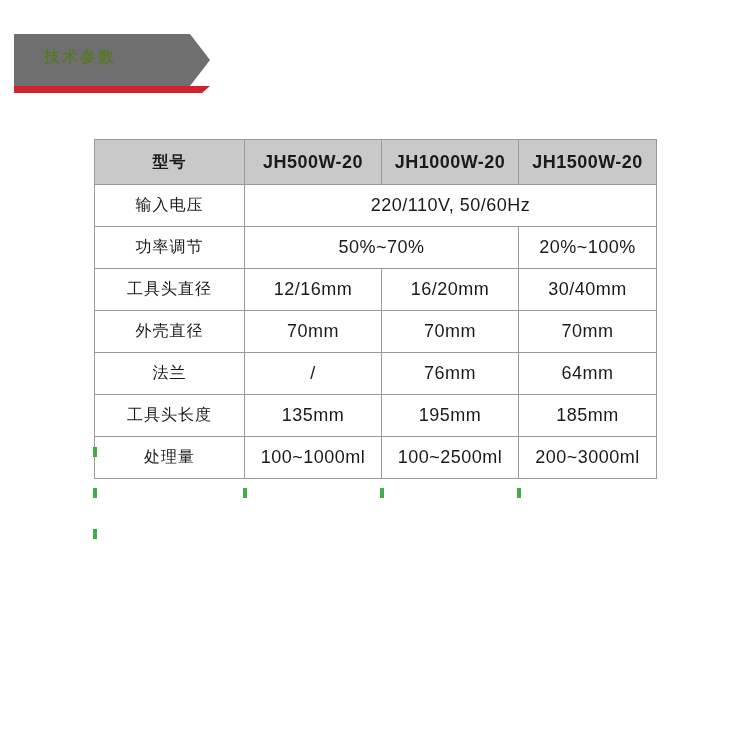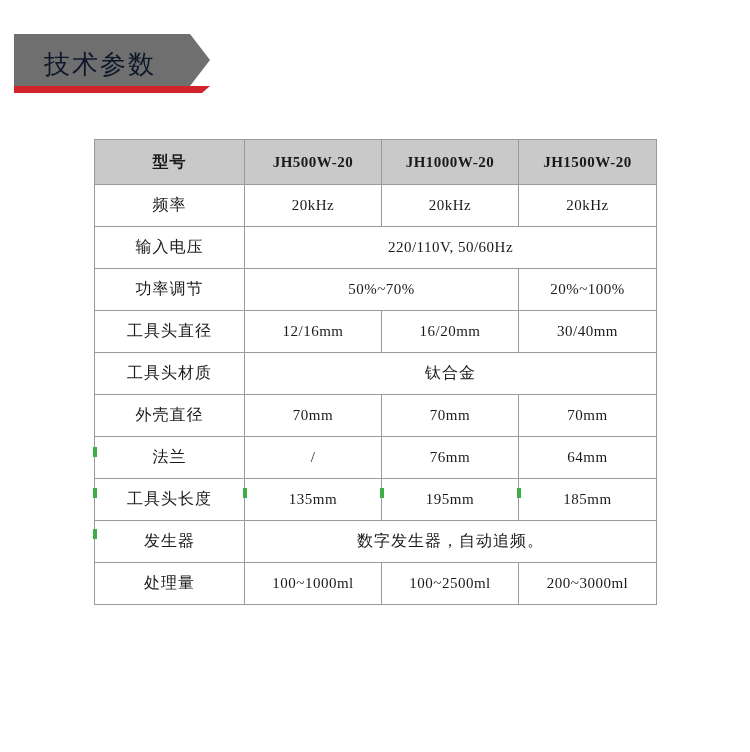--- a/index.html
+++ b/index.html
@@ -31,23 +31,23 @@
     position: absolute;
     left: 0;
     top: 0;
     width: 196px;
     height: 52px;
   }
   .banner-title {
     position: absolute;
     left: 30px;
     top: 13px;
-    font-size: 26px;
+    font-size: 16px;
     letter-spacing: 2px;
-    color: #0f172a;
+    color: #4d7c0f;
     font-family: "DejaVu Sans", "Liberation Sans", sans-serif;
     font-weight: normal;
     white-space: nowrap;
   }
   .banner-underline {
     position: absolute;
     left: 0;
     top: 52px;
     width: 196px;
     height: 7px;
@@ -64,23 +64,23 @@
     border-collapse: collapse;
     width: 562px;
     table-layout: fixed;
     background: #ffffff;
   }
   table.spec td {
     border: 1px solid #9a9a9a;
     text-align: center;
     vertical-align: middle;
     height: 41px;
-    font-size: 15px;
+    font-size: 18px;
     color: #1a1a1a;
-    font-family: Liberation Serif, serif;
+    font-family: Liberation Sans, sans-serif;
     letter-spacing: 0.5px;
     padding: 0 2px;
   }
   table.spec td.label {
     width: 150px;
     font-family: "DejaVu Sans", "Liberation Sans", sans-serif;
     font-size: 16px;
     letter-spacing: 1px;
   }
   table.spec tr.head td {
@@ -127,50 +127,40 @@
         <col class="col-c">
       </colgroup>
       <tbody>
         <tr class="head">
           <td class="label">型号</td>
           <td>JH500W-20</td>
           <td>JH1000W-20</td>
           <td>JH1500W-20</td>
         </tr>
 
-        <tr>
-          <td class="label">频率</td>
-          <td>20kHz</td>
-          <td>20kHz</td>
-          <td>20kHz</td>
-        </tr>
 
 
         <tr>
           <td class="label">输入电压</td>
           <td colspan="3">220/110V, 50/60Hz</td>
         </tr>
 
         <tr>
           <td class="label">功率调节</td>
           <td colspan="2">50%~70%</td>
           <td>20%~100%</td>
         </tr>
 
         <tr>
           <td class="label">工具头直径</td>
           <td>12/16mm</td>
           <td>16/20mm</td>
           <td>30/40mm</td>
         </tr>
 
-        <tr>
-          <td class="label">工具头材质</td>
-          <td colspan="3" class="label">钛合金</td>
-        </tr>
 
         <tr>
           <td class="label">外壳直径</td>
           <td>70mm</td>
           <td>70mm</td>
           <td>70mm</td>
         </tr>
 
         <tr>
           <td class="label">法兰</td>
@@ -179,24 +169,20 @@
           <td>64mm</td>
         </tr>
 
         <tr>
           <td class="label">工具头长度</td>
           <td>135mm</td>
           <td>195mm</td>
           <td>185mm</td>
         </tr>
 
-        <tr>
-          <td class="label">发生器</td>
-          <td colspan="3" class="label">数字发生器，自动追频。</td>
-        </tr>
 
         <tr>
           <td class="label">处理量</td>
           <td>100~1000ml</td>
           <td>100~2500ml</td>
           <td>200~3000ml</td>
         </tr>
 
       </tbody>
     </table>

